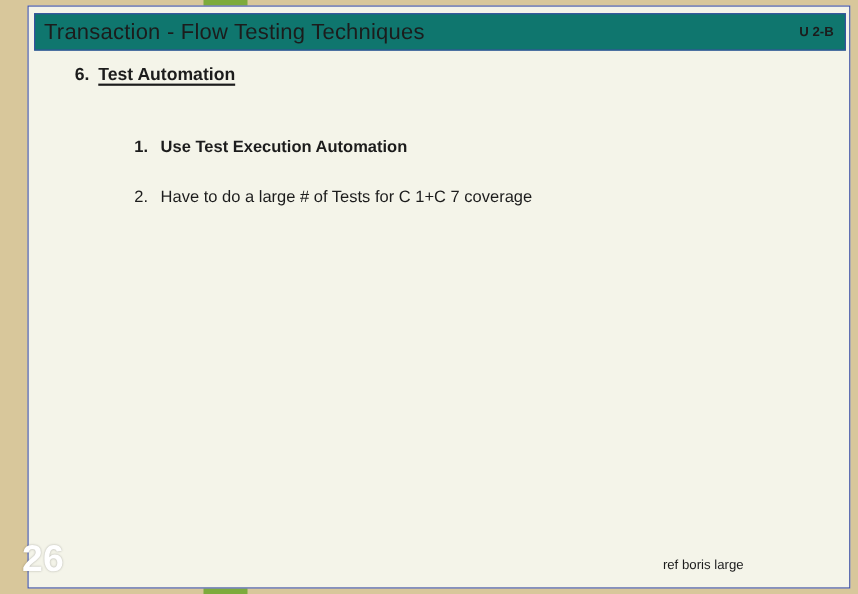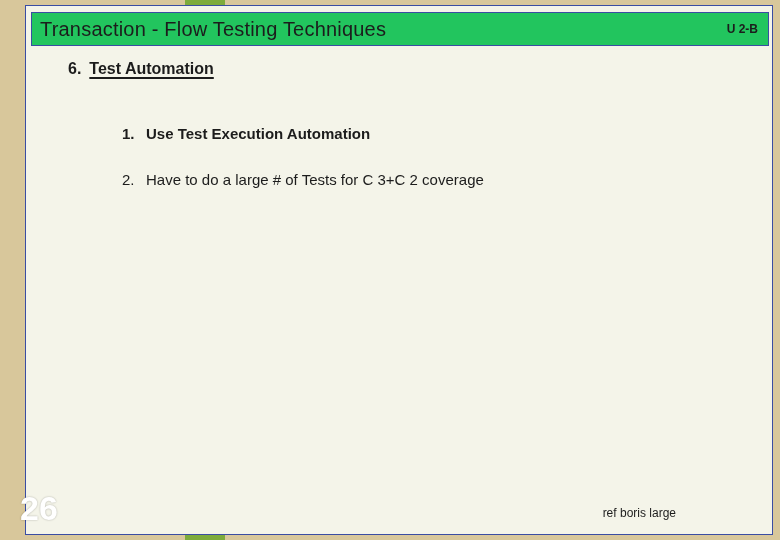--- a/index.html
+++ b/index.html
@@ -39,21 +39,21 @@
     height: 530px;
     background: #f4f4e9;
     border: 1px solid #3a4da3;
   }
   .title-bar {
     position: absolute;
     left: 5px;
     top: 6px;
     width: 738px;
     height: 34px;
-    background: #22c55e;
+    background: #0f766e;
     border: 1px solid #3a4da3;
     display: flex;
     align-items: center;
     justify-content: space-between;
     padding: 0 10px 0 8px;
   }
   .title-text {
     font-size: 20px;
     color: #1c1c1c;
     letter-spacing: 0.2px;
@@ -134,20 +134,20 @@
       <span class="section-text">Test Automation</span>
     </div>
 
     <div class="item item-1">
       <span class="num">1.</span>
       <span>Use Test Execution Automation</span>
     </div>
 
     <div class="item item-2">
       <span class="num">2.</span>
-      <span>Have to do a large # of Tests for C 3+C 2 coverage</span>
+      <span>Have to do a large # of Tests for C 1+C 7 coverage</span>
     </div>
 
     <div class="page-number">26</div>
     <div class="ref-text">ref boris large</div>
 
   </div>
 </div>
 
 </body></html>

